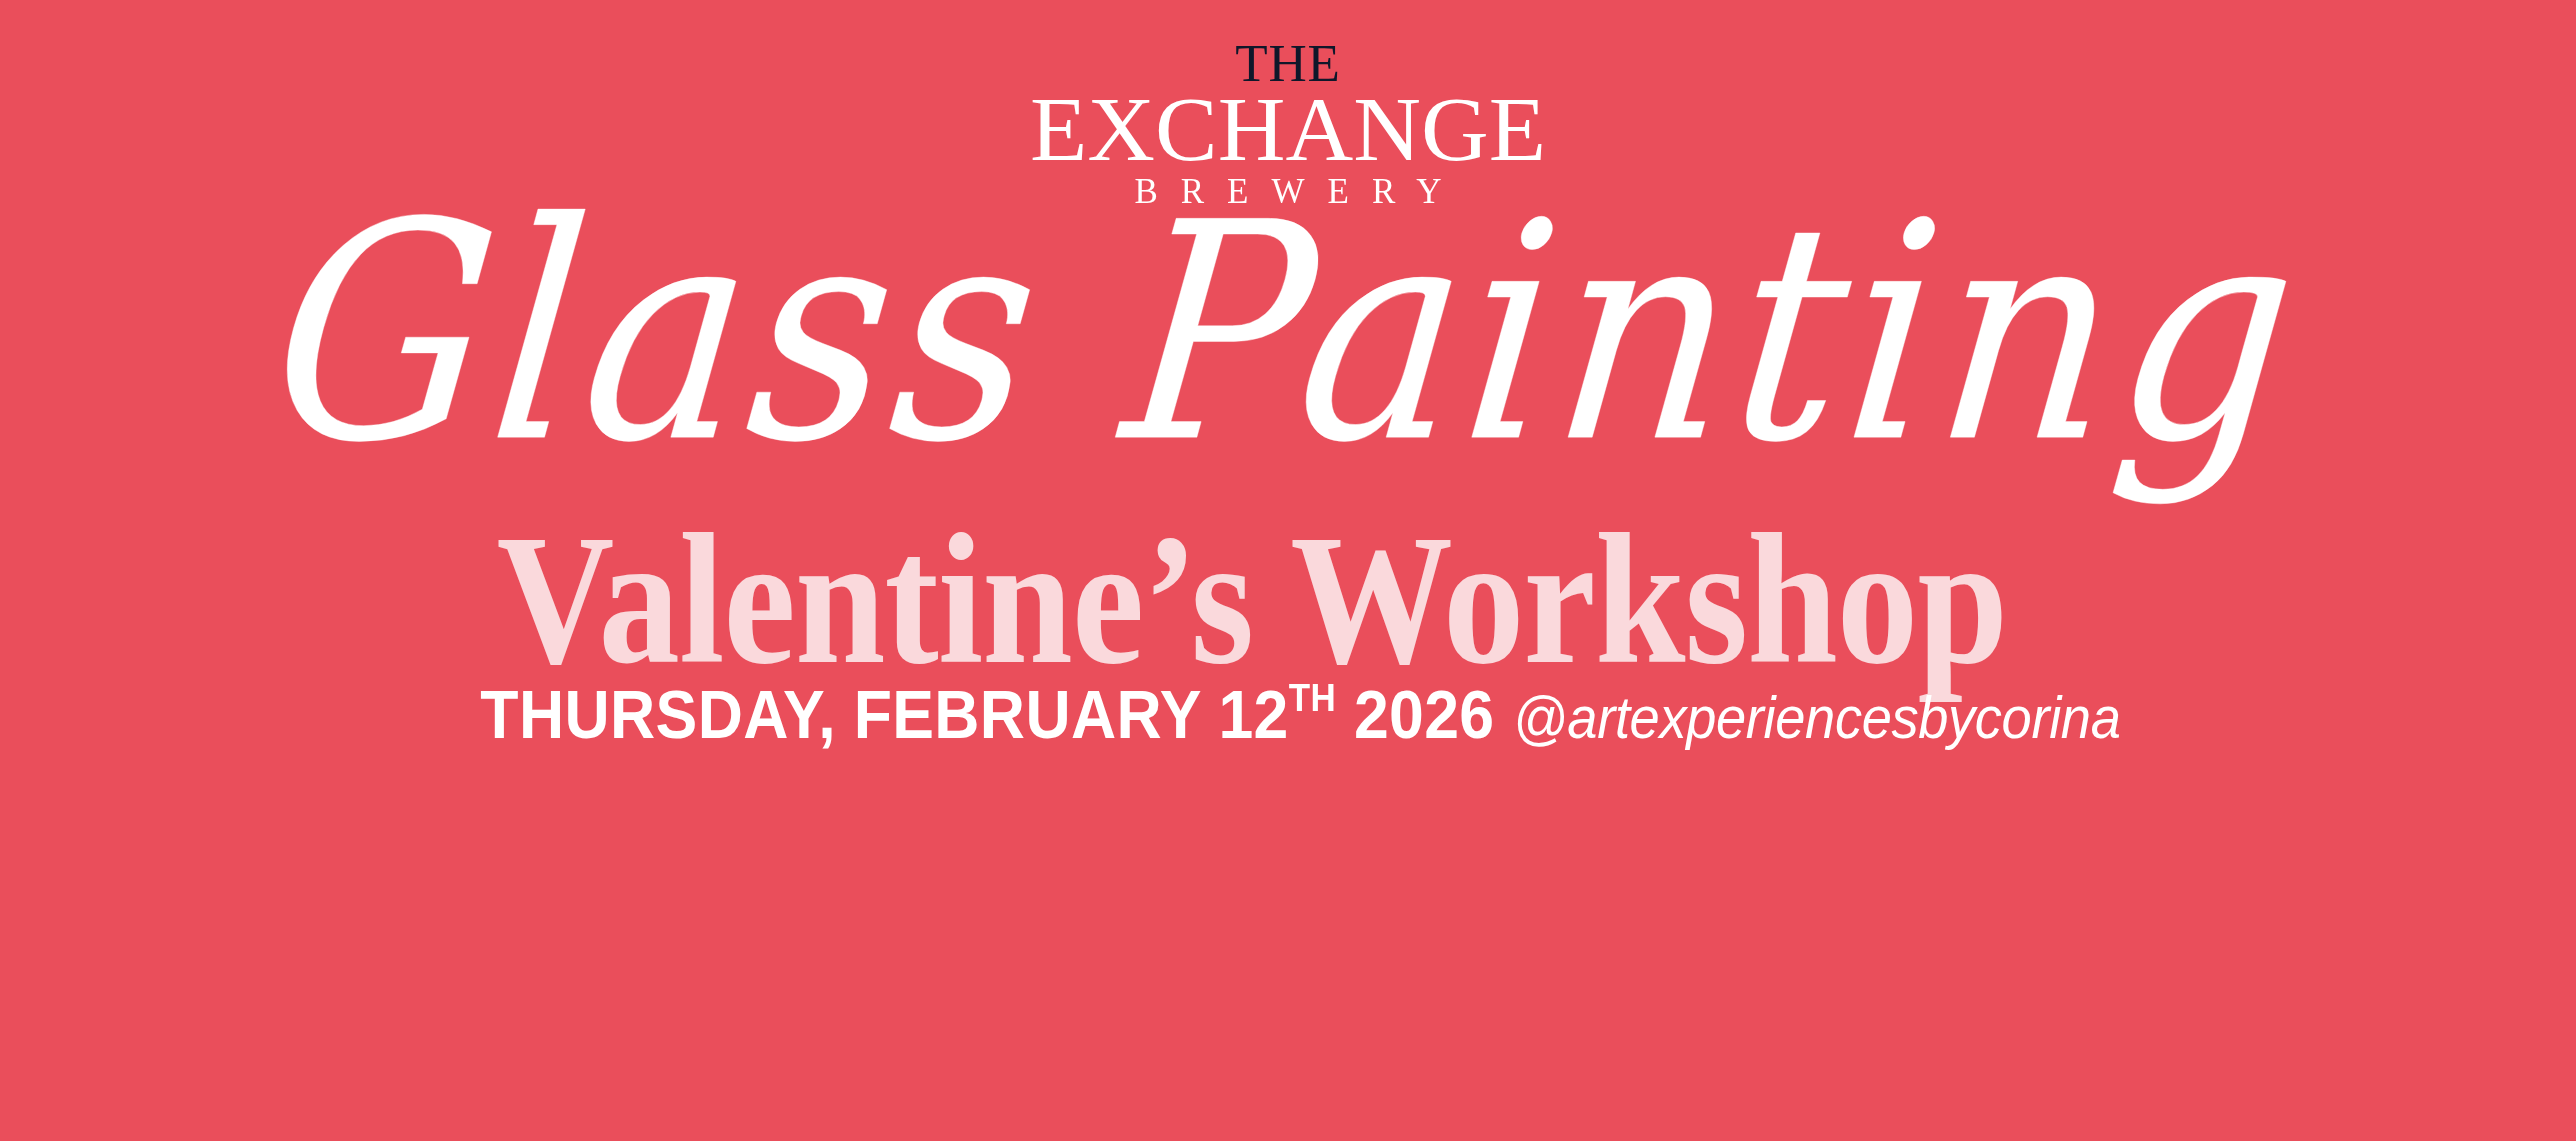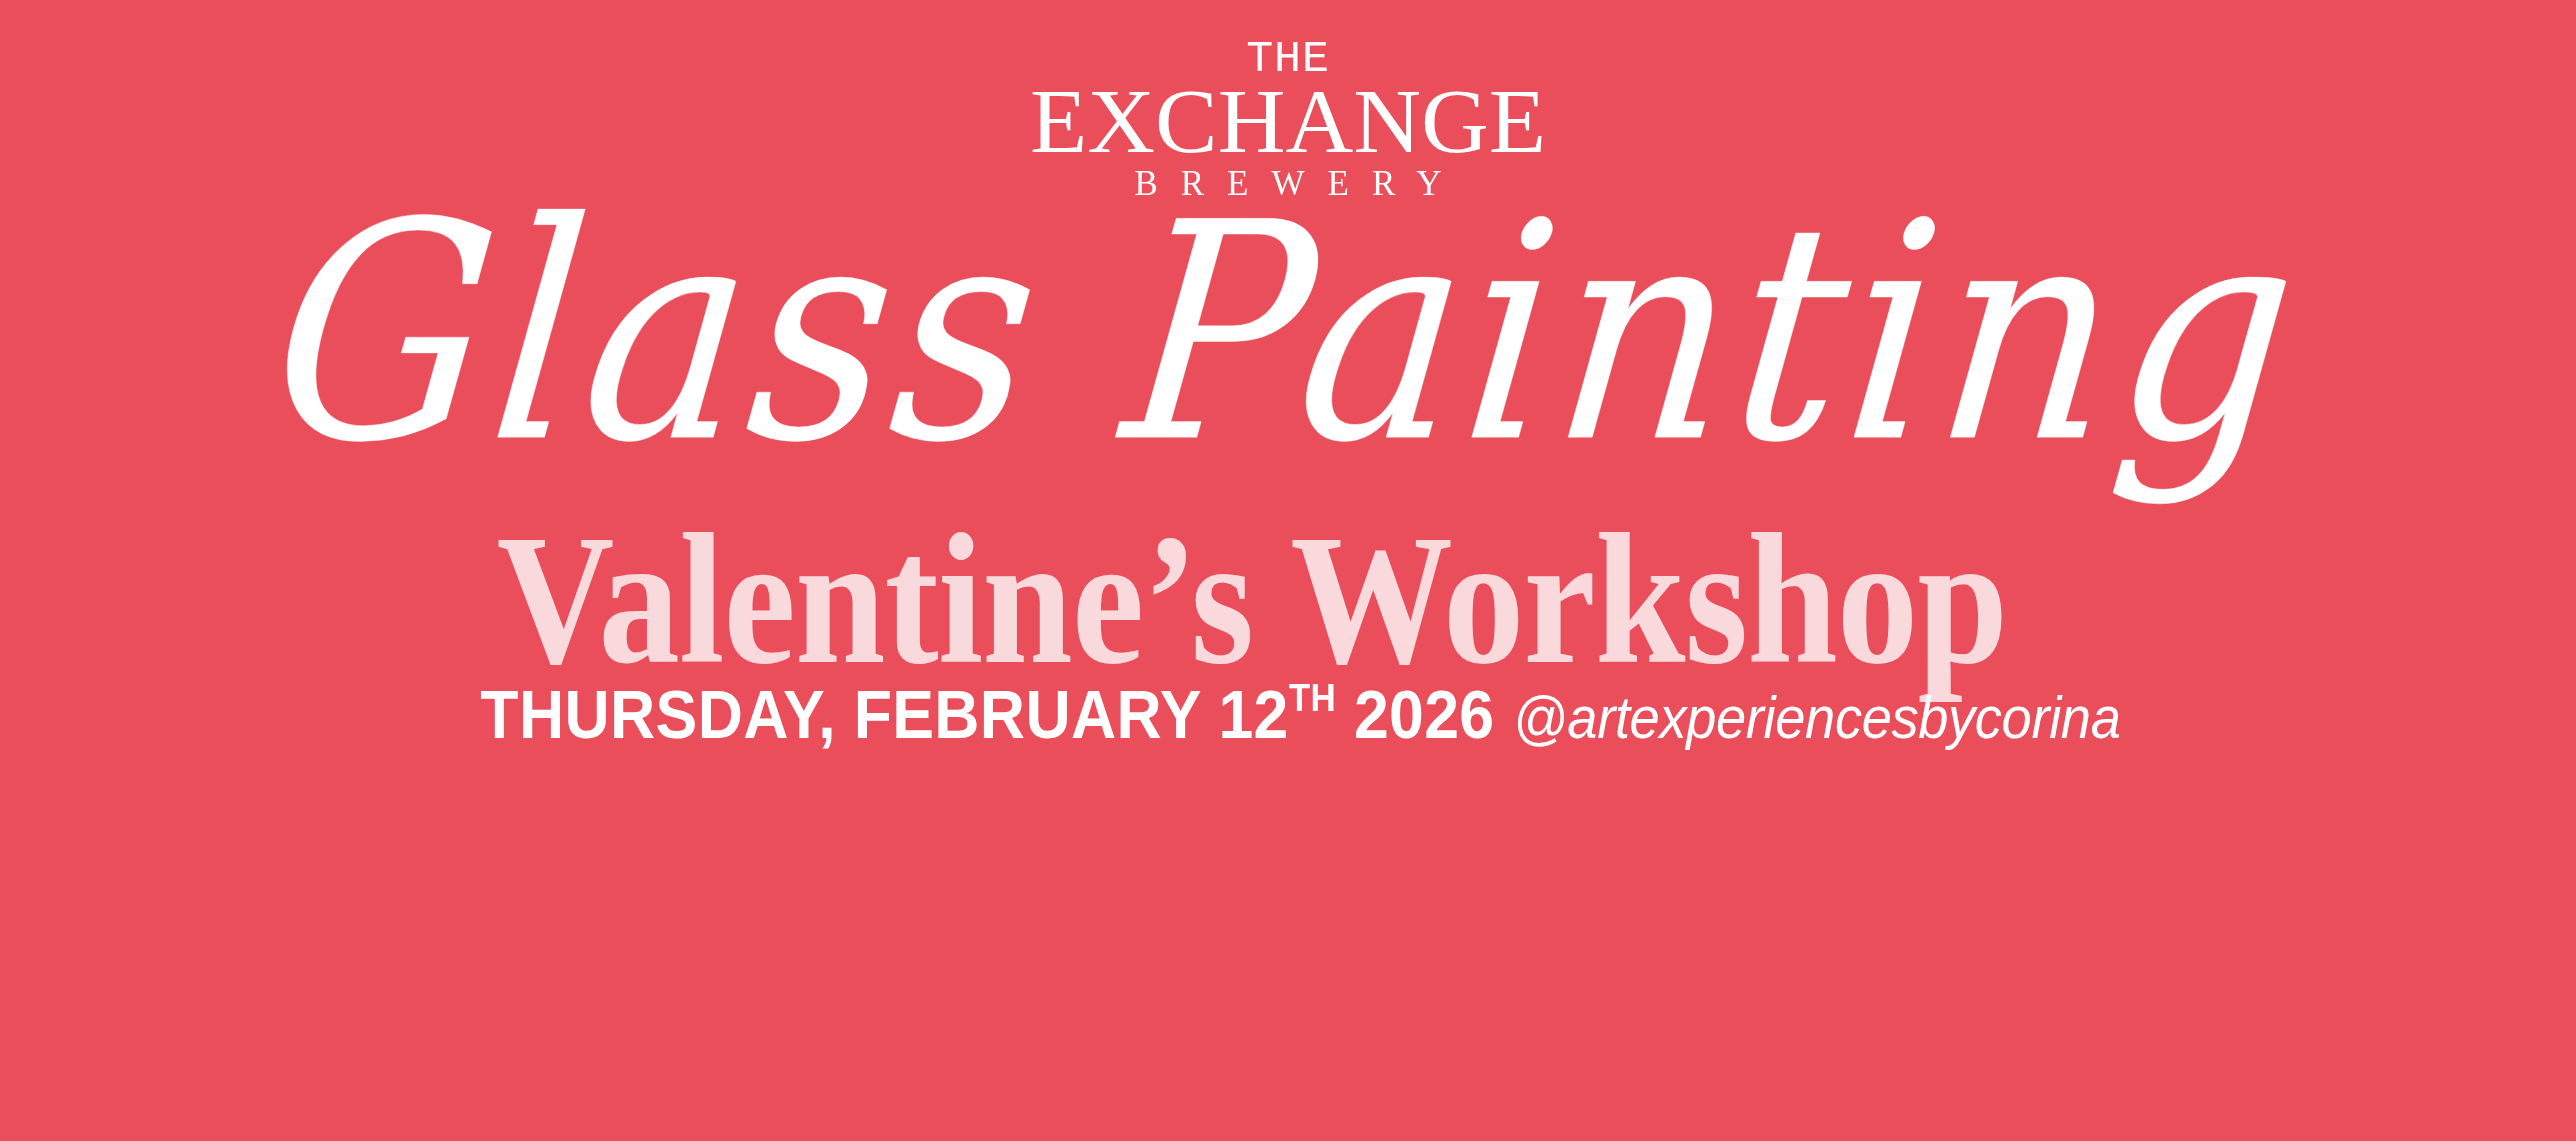--- a/index.html
+++ b/index.html
@@ -28,23 +28,23 @@
     position: absolute;
     left: 0;
     top: 38px;
     width: 2576px;
     text-align: center;
     line-height: 1;
   }
 
   .logo-the {
     display: block;
-    font-family: Liberation Mono, monospace;
-    color: #ffffff;
-    font-size: 45px;
+    font-family: Liberation Serif, serif;
+    color: #0f172a;
+    font-size: 53px;
     letter-spacing: 0.9px;
     line-height: 0.96;
   }
 
   .logo-exchange {
     display: block;
     font-family: "Liberation Serif", "DejaVu Serif", serif;
     color: #FFFFFF;
     font-size: 92px;
     letter-spacing: 0px;

